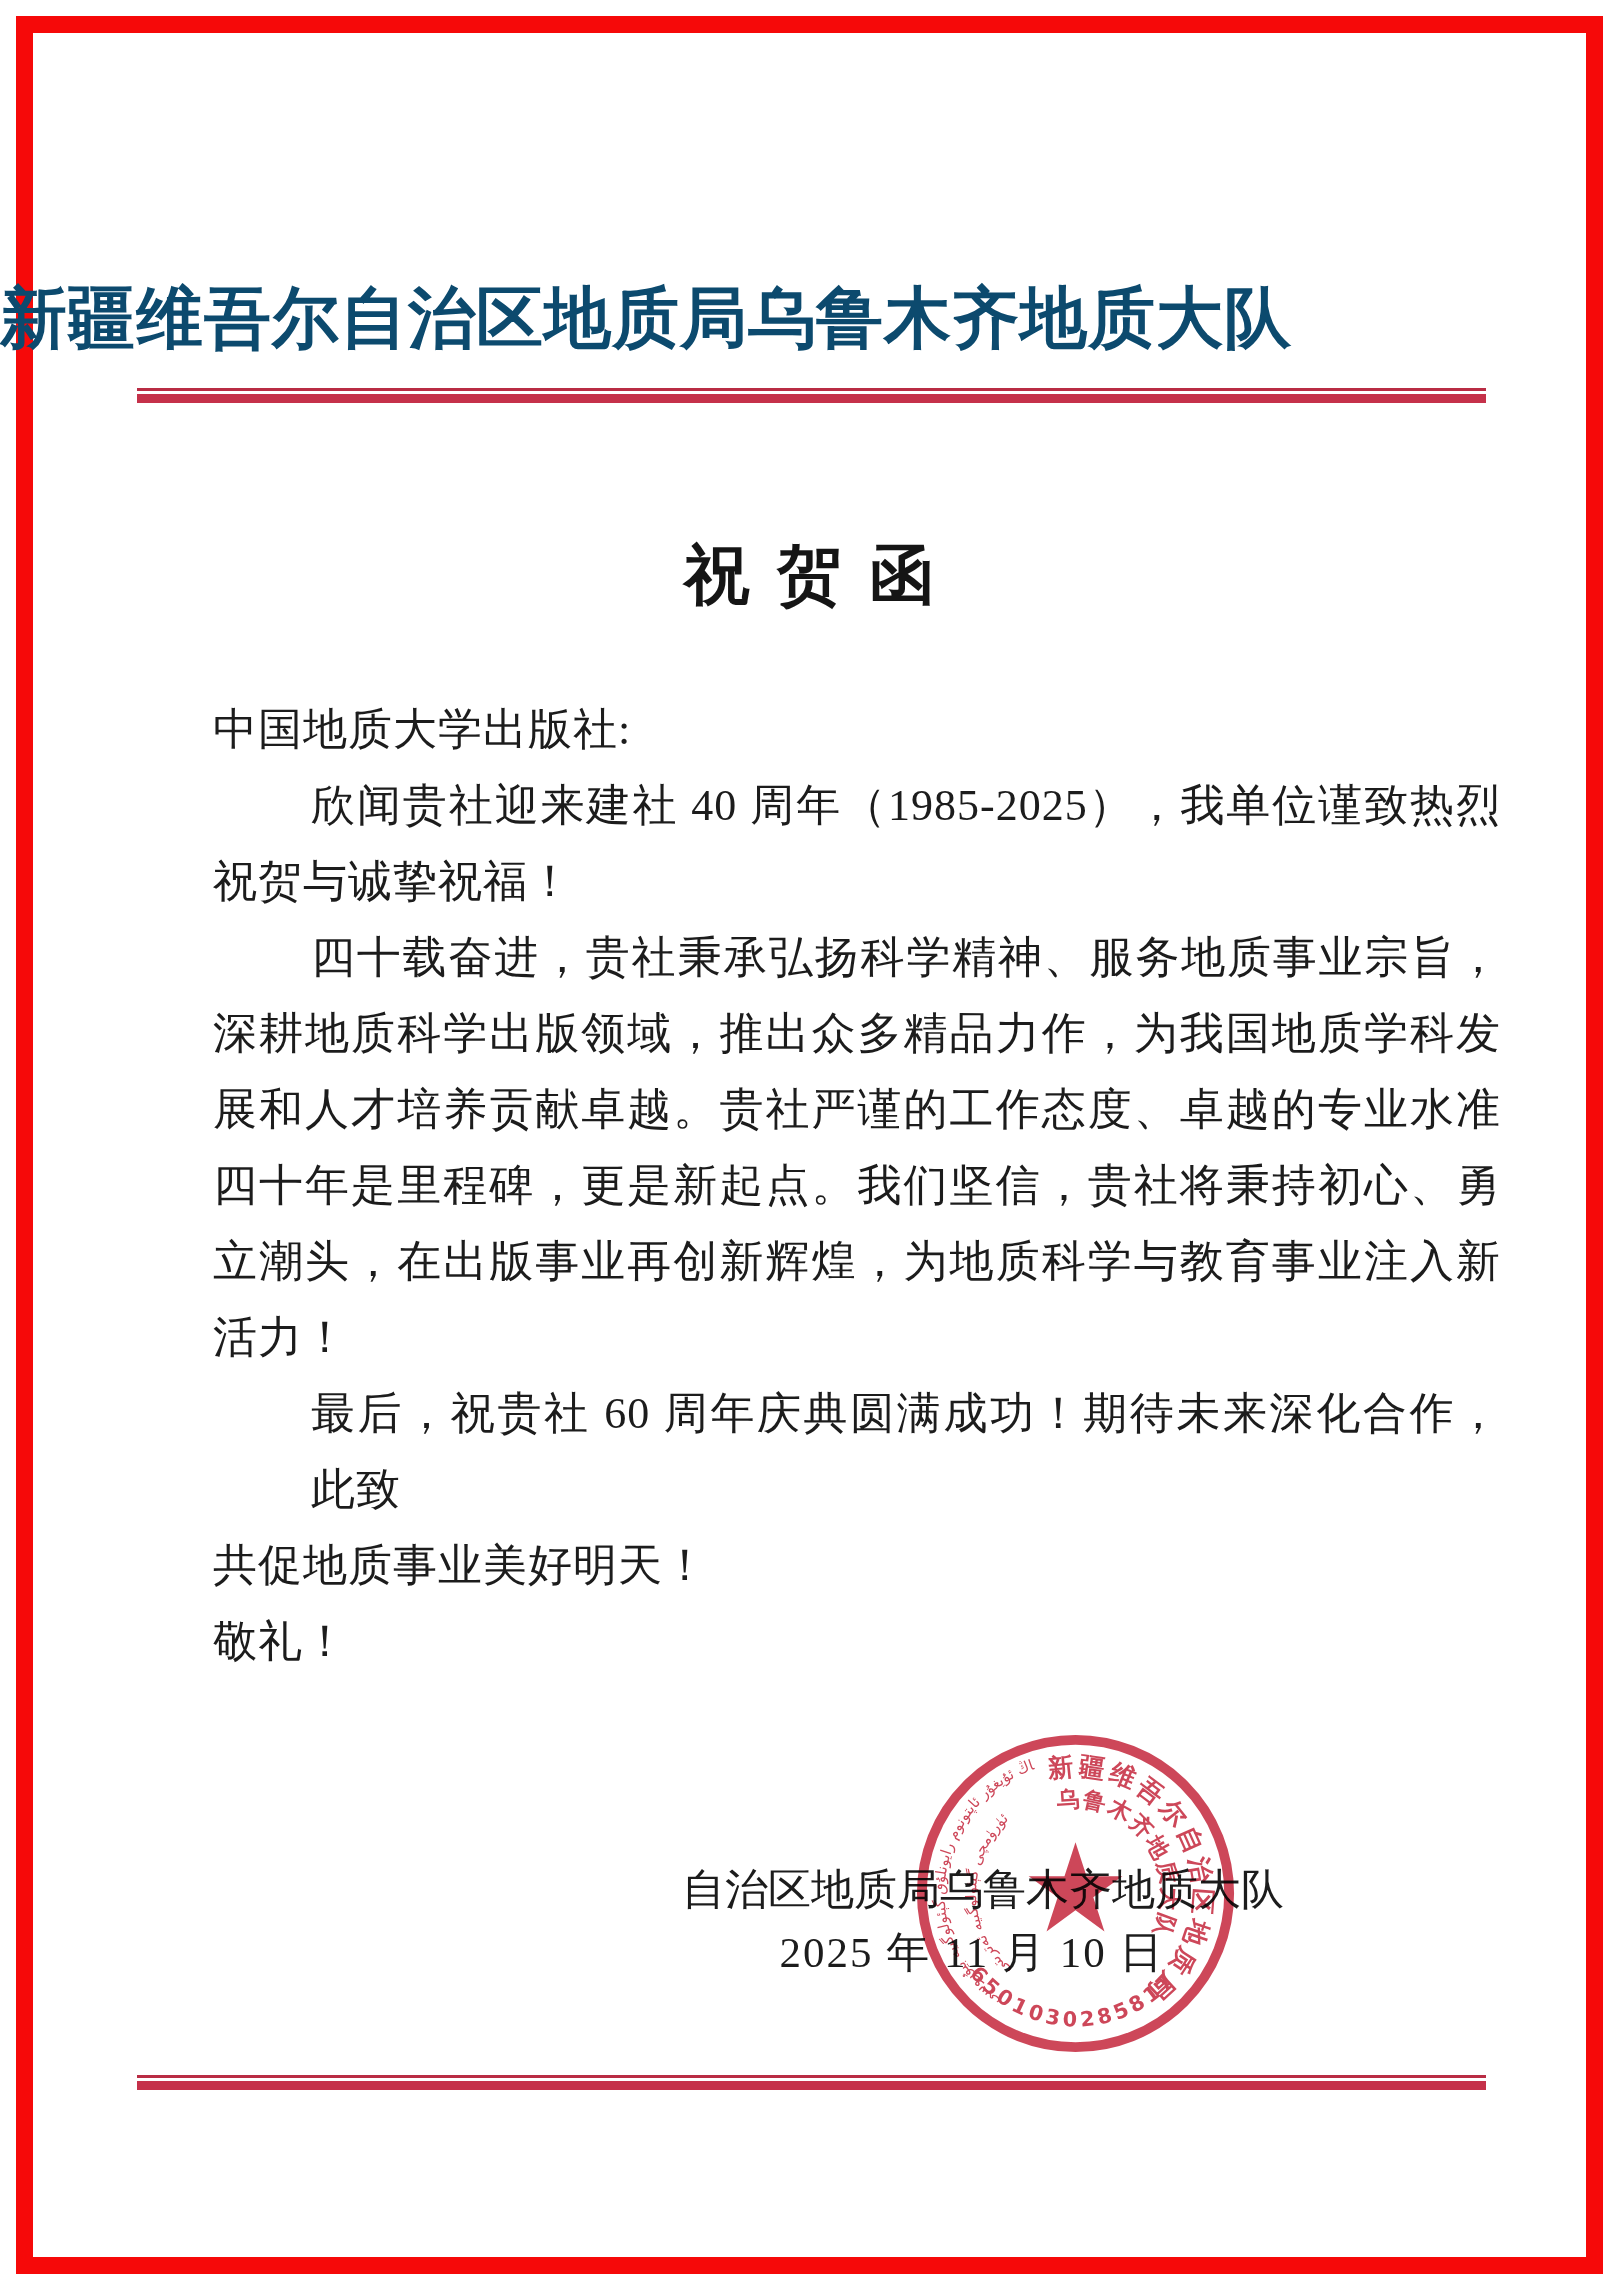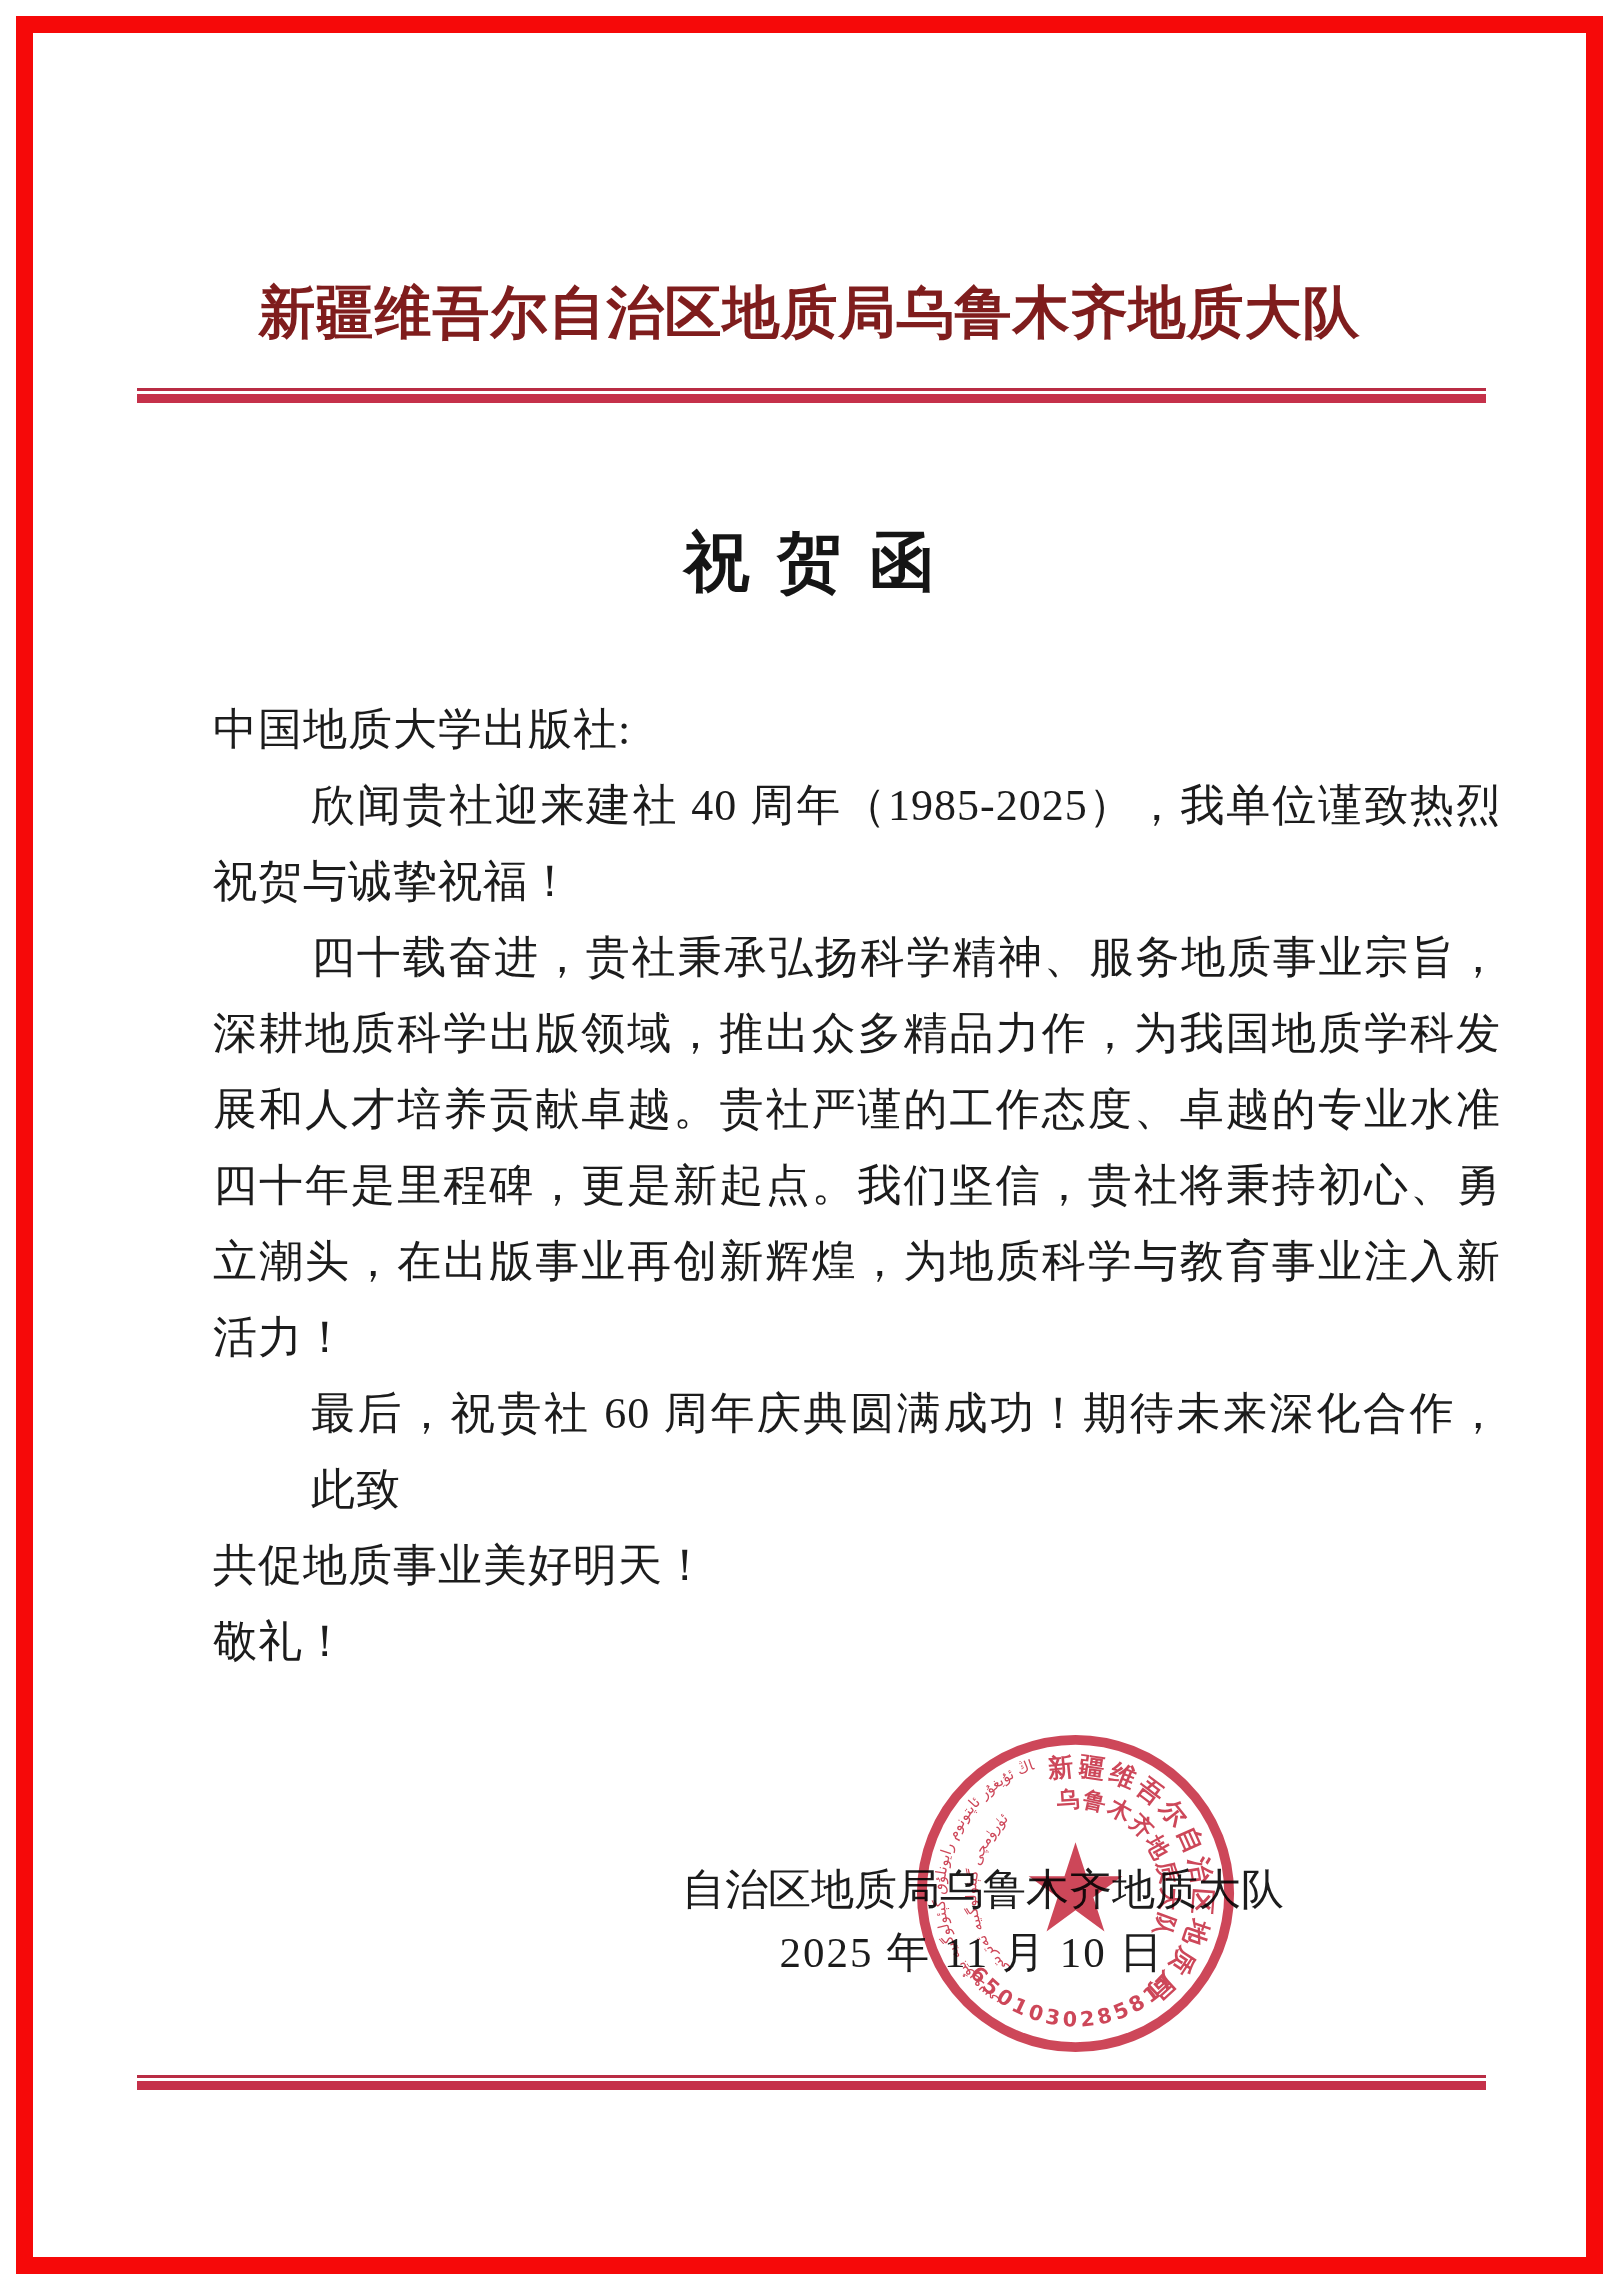--- a/index.html
+++ b/index.html
@@ -13,37 +13,37 @@
   }
   .frame{
     position:absolute;
     left:15.7px;top:15.7px;right:15.7px;bottom:15.7px;
     border:17.6px solid #f60909;
     pointer-events:none;
   }
   .letterhead{
     position:absolute;
     left:0;right:0;top:282px;
-    text-align:center;
-    font-size:57px;
+    text-align:left;
+    font-size:67px;
     font-weight:700;
     letter-spacing:1px;
-    color:#7f1d1d;
+    color:#0c4a6e;
     line-height:1.1;
     white-space:nowrap;
   }
   .rule{position:absolute;left:137px;width:1349px;}
   .rule-header{top:388px;}
   .rule-footer{top:2075px;}
   .rule .thin{height:2.9px;background:#b92c44;}
   .rule .gap{height:2.9px;background:transparent;}
   .rule .thick{height:8.8px;background:#c5314a;}
   .doc-title{
     position:absolute;
-    left:0;right:0;top:518px;
+    left:0;right:0;top:531px;
     text-align:center;
     font-size:65px;
     font-weight:700;
     letter-spacing:27.4px;
     margin-left:27.4px;
     color:#151515;
   }
   .letter-body{
     position:absolute;
     left:165px;top:692px;

